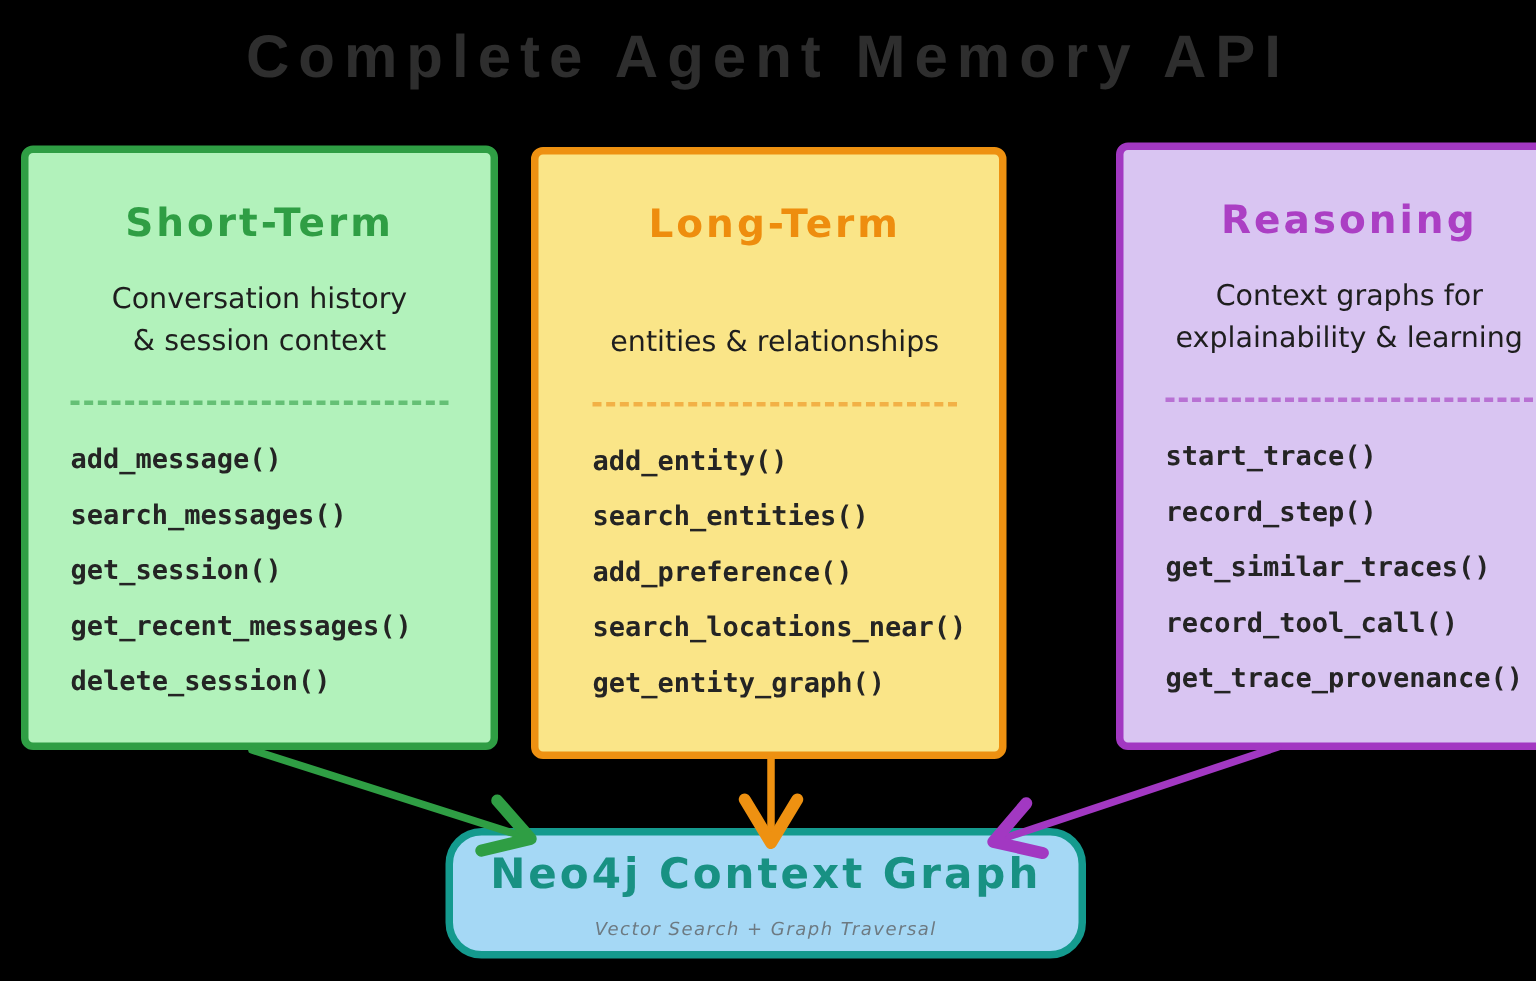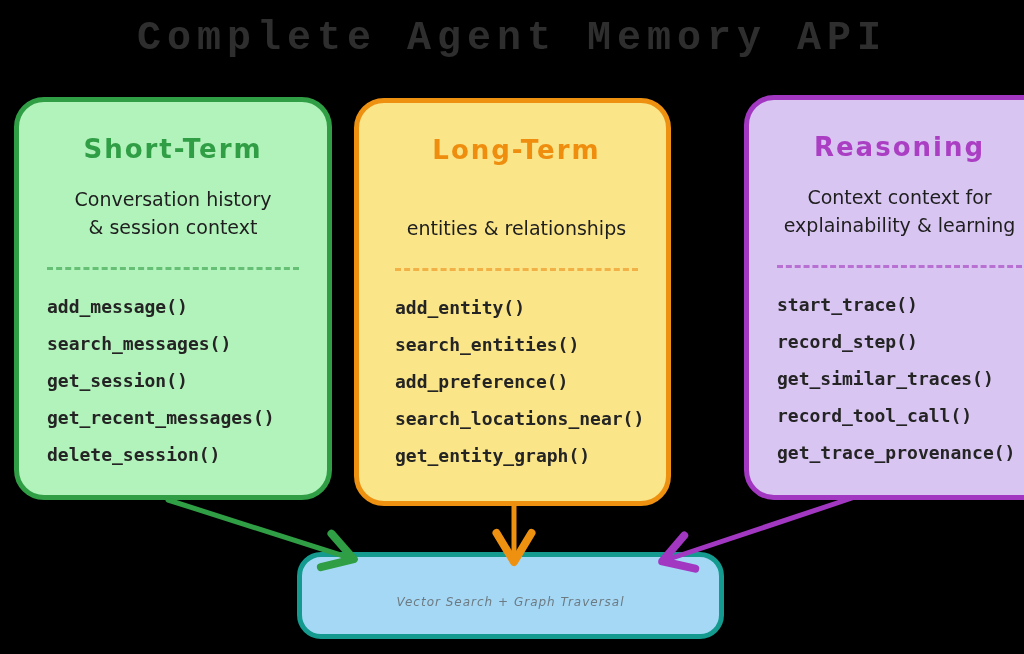--- a/index.html
+++ b/index.html
@@ -20,28 +20,28 @@
   .diagram-title {
     position: absolute;
     top: 16px;
     left: 0;
     width: 100%;
     text-align: center;
     font-size: 40px;
     font-weight: 700;
     letter-spacing: 6px;
     color: #2e2e2e;
-    font-family: Liberation Mono, monospace;
+    font-family: Liberation Sans, sans-serif;
   }
 
   
   .card {
     position: absolute;
     box-sizing: border-box;
-    border-radius: 30px;
+    border-radius: 8px;
     border: 5px solid;
     padding: 24px 24px 18px 24px;
   }
   .card-green  { left: 14px;  top: 97px; width: 318px; height: 403px;
                  background: #b2f2bb; border-color: #2f9e44; }
   .card-yellow { left: 354px; top: 98px; width: 317px; height: 408px;
                  background: #fae588; border-color: #ee9111; padding-left: 32px; }
   .card-purple { left: 700px; top: 95px; width: 311px; height: 405px;
                  background: #d9c5f2; border-color: #a238c2; margin-left: 44px; }
 
@@ -164,34 +164,35 @@
       <li>search_entities()</li>
       <li>add_preference()</li>
       <li>search_locations_near()</li>
       <li>get_entity_graph()</li>
     </ul>
   </div>
 
   <div class="card card-purple">
     <div class="card-title">Reasoning</div>
     <div class="card-desc">
-      <span>Context context for</span><br>
+      <span>Context graphs for</span><br>
       <span>explainability &amp; learning</span>
     </div>
     <hr class="card-divider">
     <ul class="method-list">
       <li>start_trace()</li>
       <li>record_step()</li>
       <li>get_similar_traces()</li>
       <li>record_tool_call()</li>
       <li>get_trace_provenance()</li>
     </ul>
   </div>
 
   <div class="target-box">
+    <div class="target-title">Neo4j Context Graph</div>
     <div class="target-subtitle">Vector Search + Graph Traversal</div>
   </div>
 
   <svg id="arrow-layer" viewBox="0 0 1024 654" xmlns="http://www.w3.org/2000/svg">
     <defs>
       <marker id="head-green" markerWidth="9" markerHeight="9" refX="6.2" refY="4.5" orient="auto" markerUnits="strokeWidth">
         <path d="M1.2,1 L7,4.5 L1.2,8" fill="none" stroke="#2f9e44" stroke-width="1.6" stroke-linecap="round" stroke-linejoin="round"></path>
       </marker>
       <marker id="head-orange" markerWidth="9" markerHeight="9" refX="6.2" refY="4.5" orient="auto" markerUnits="strokeWidth">
         <path d="M1.2,1 L7,4.5 L1.2,8" fill="none" stroke="#ee9111" stroke-width="1.6" stroke-linecap="round" stroke-linejoin="round"></path>

